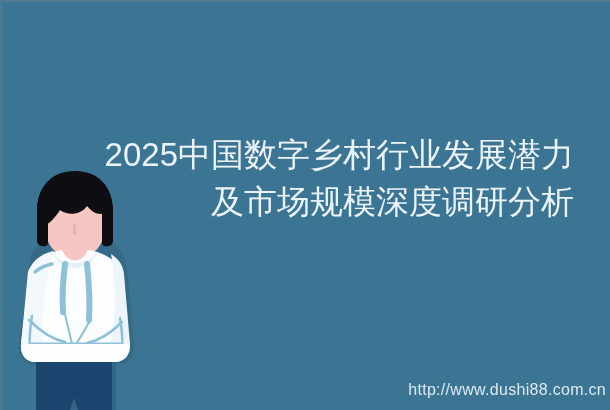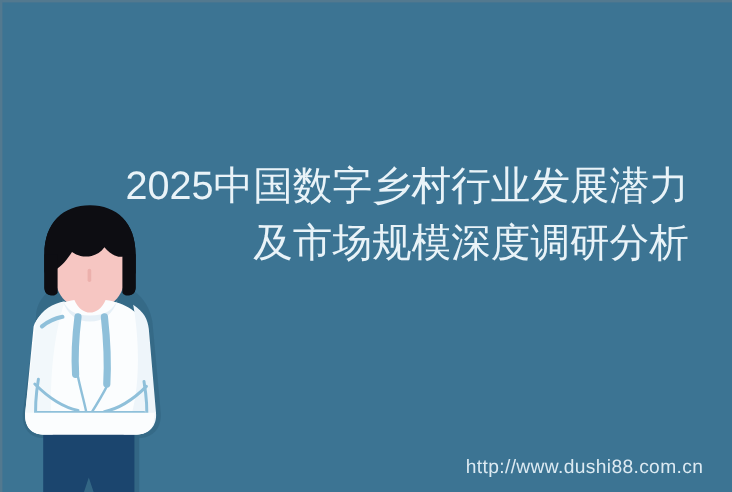--- a/index.html
+++ b/index.html
@@ -48,21 +48,21 @@
     letter-spacing: 0px;
     font-weight: 400;
     white-space: pre-wrap;
     z-index: 25;
     text-align: right;
   }
 
   
   .watermark {
     position: absolute;
-    right: 24px;
+    right: 4px;
     bottom: 11px;
     color: #dceaf2;
     font-size: 16px;
     letter-spacing: 0.3px;
     line-height: 18px;
     z-index: 25;
   }
 
   
   .figure {

